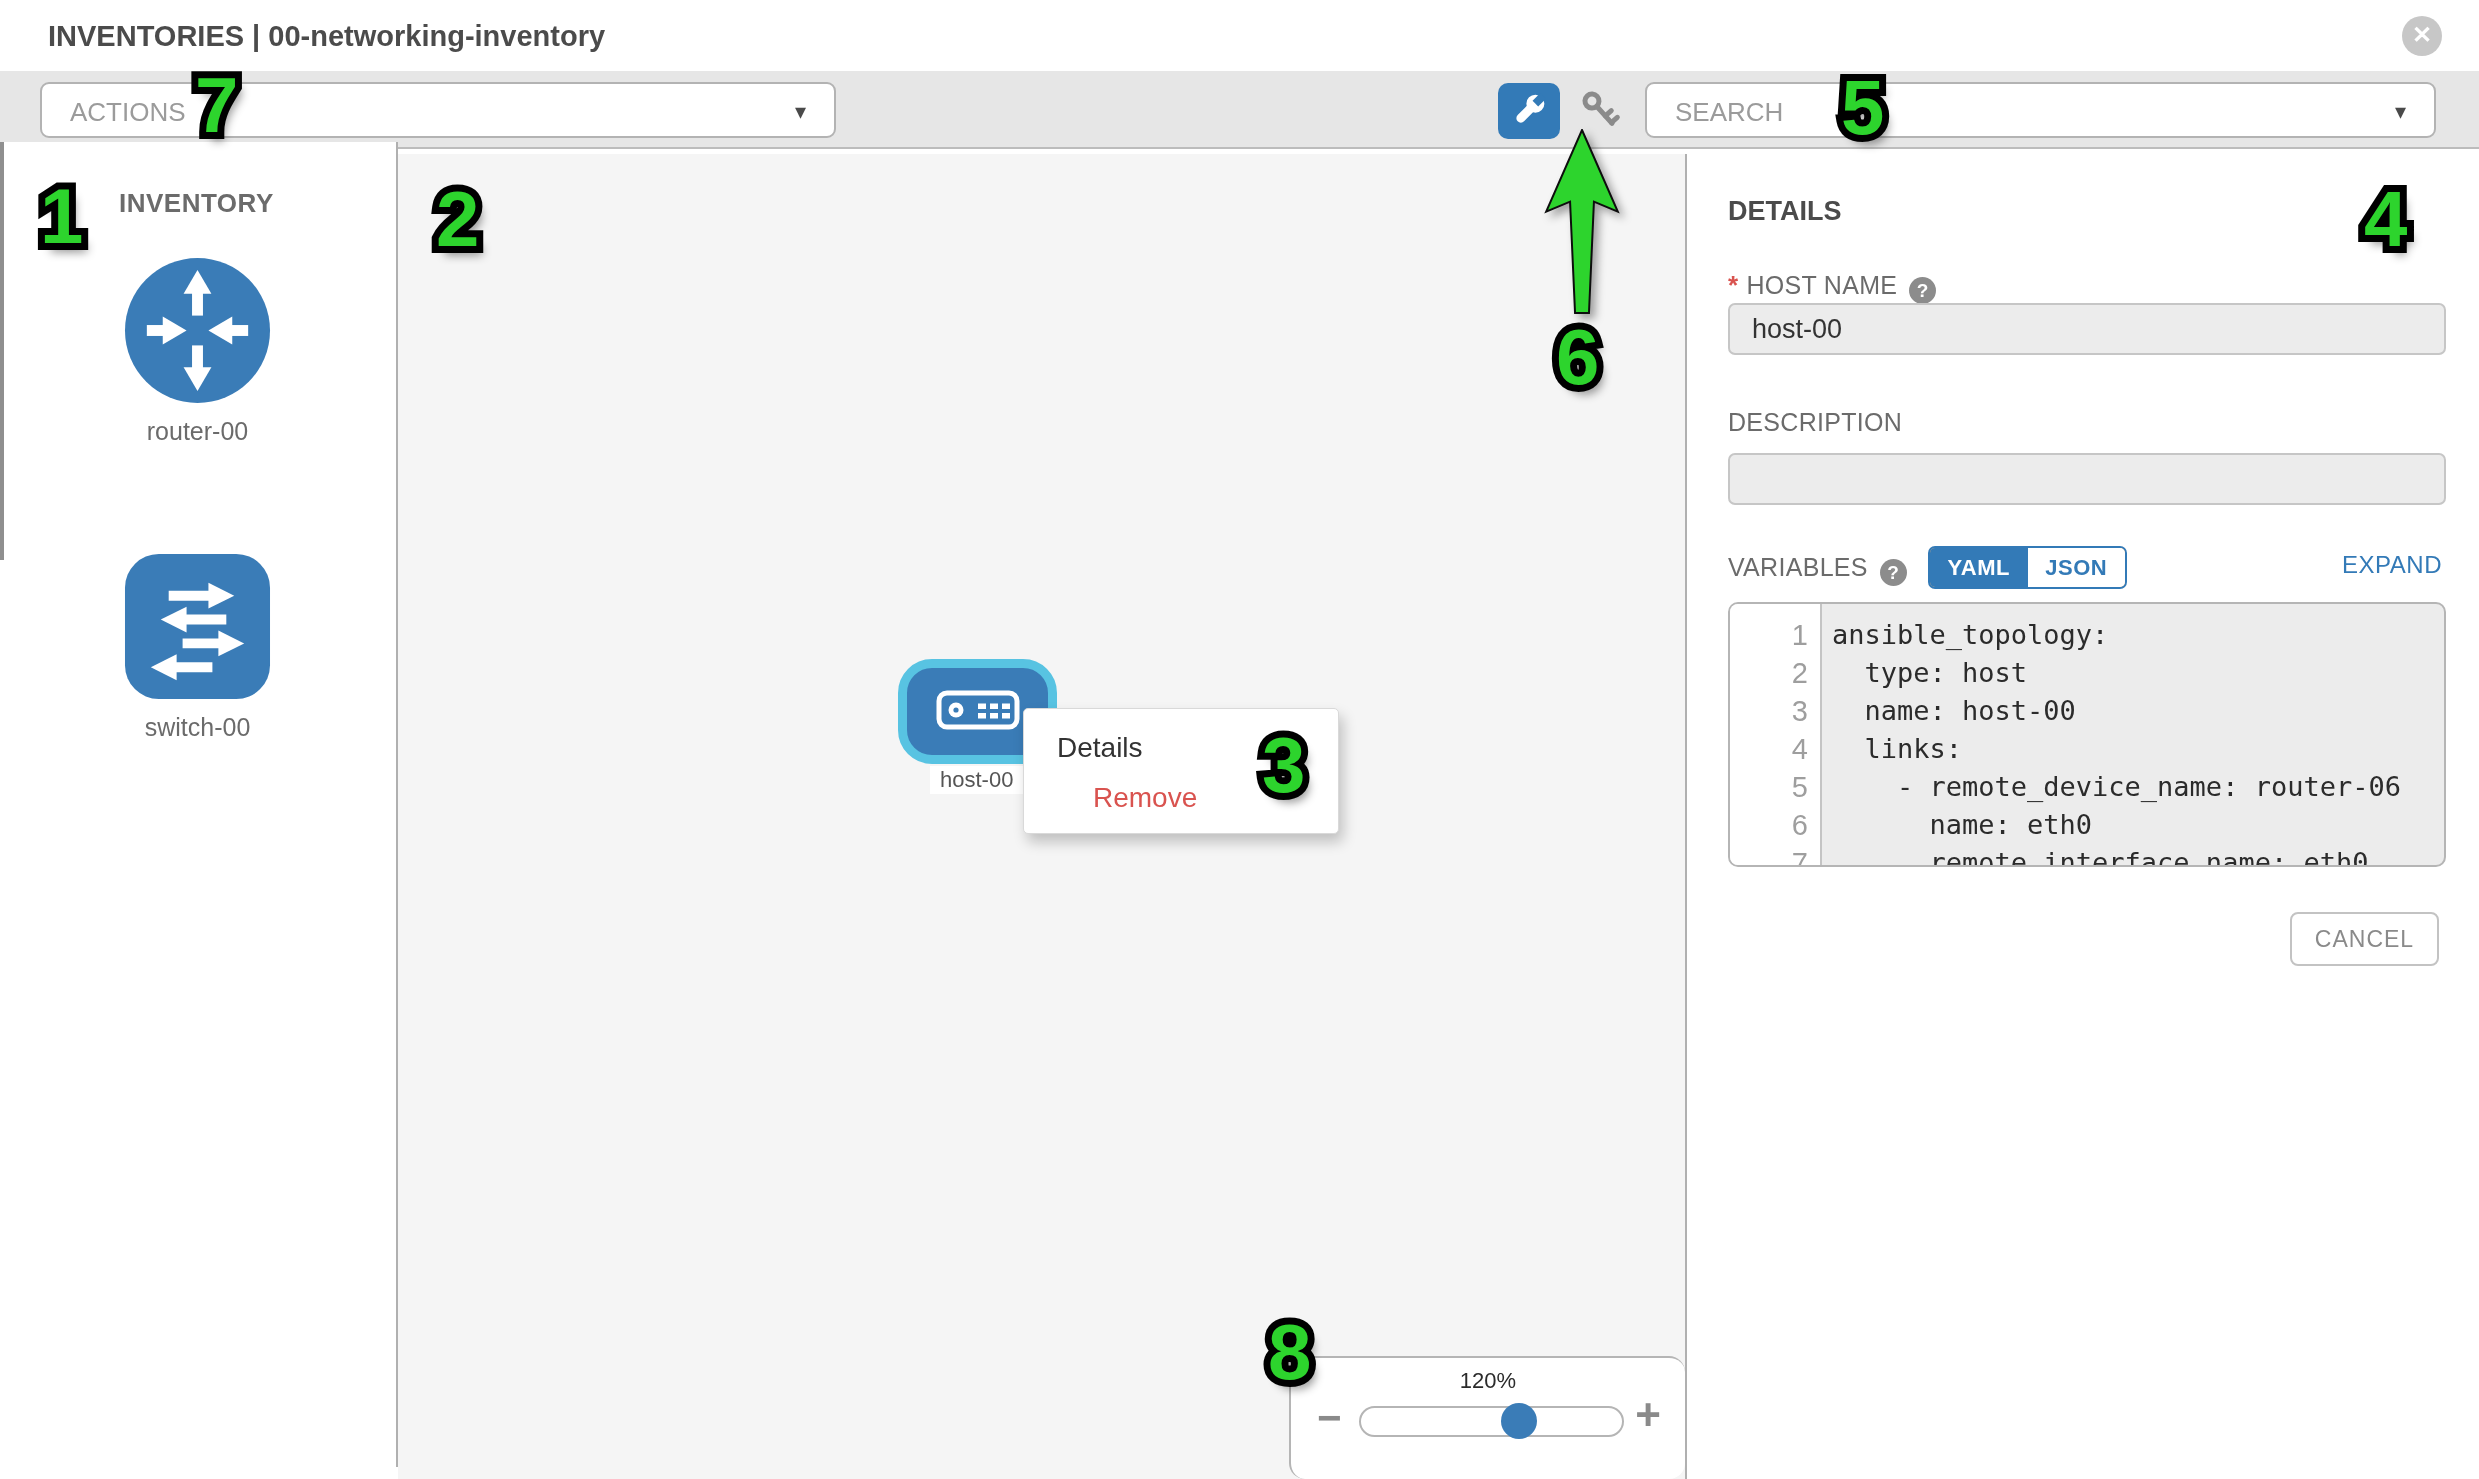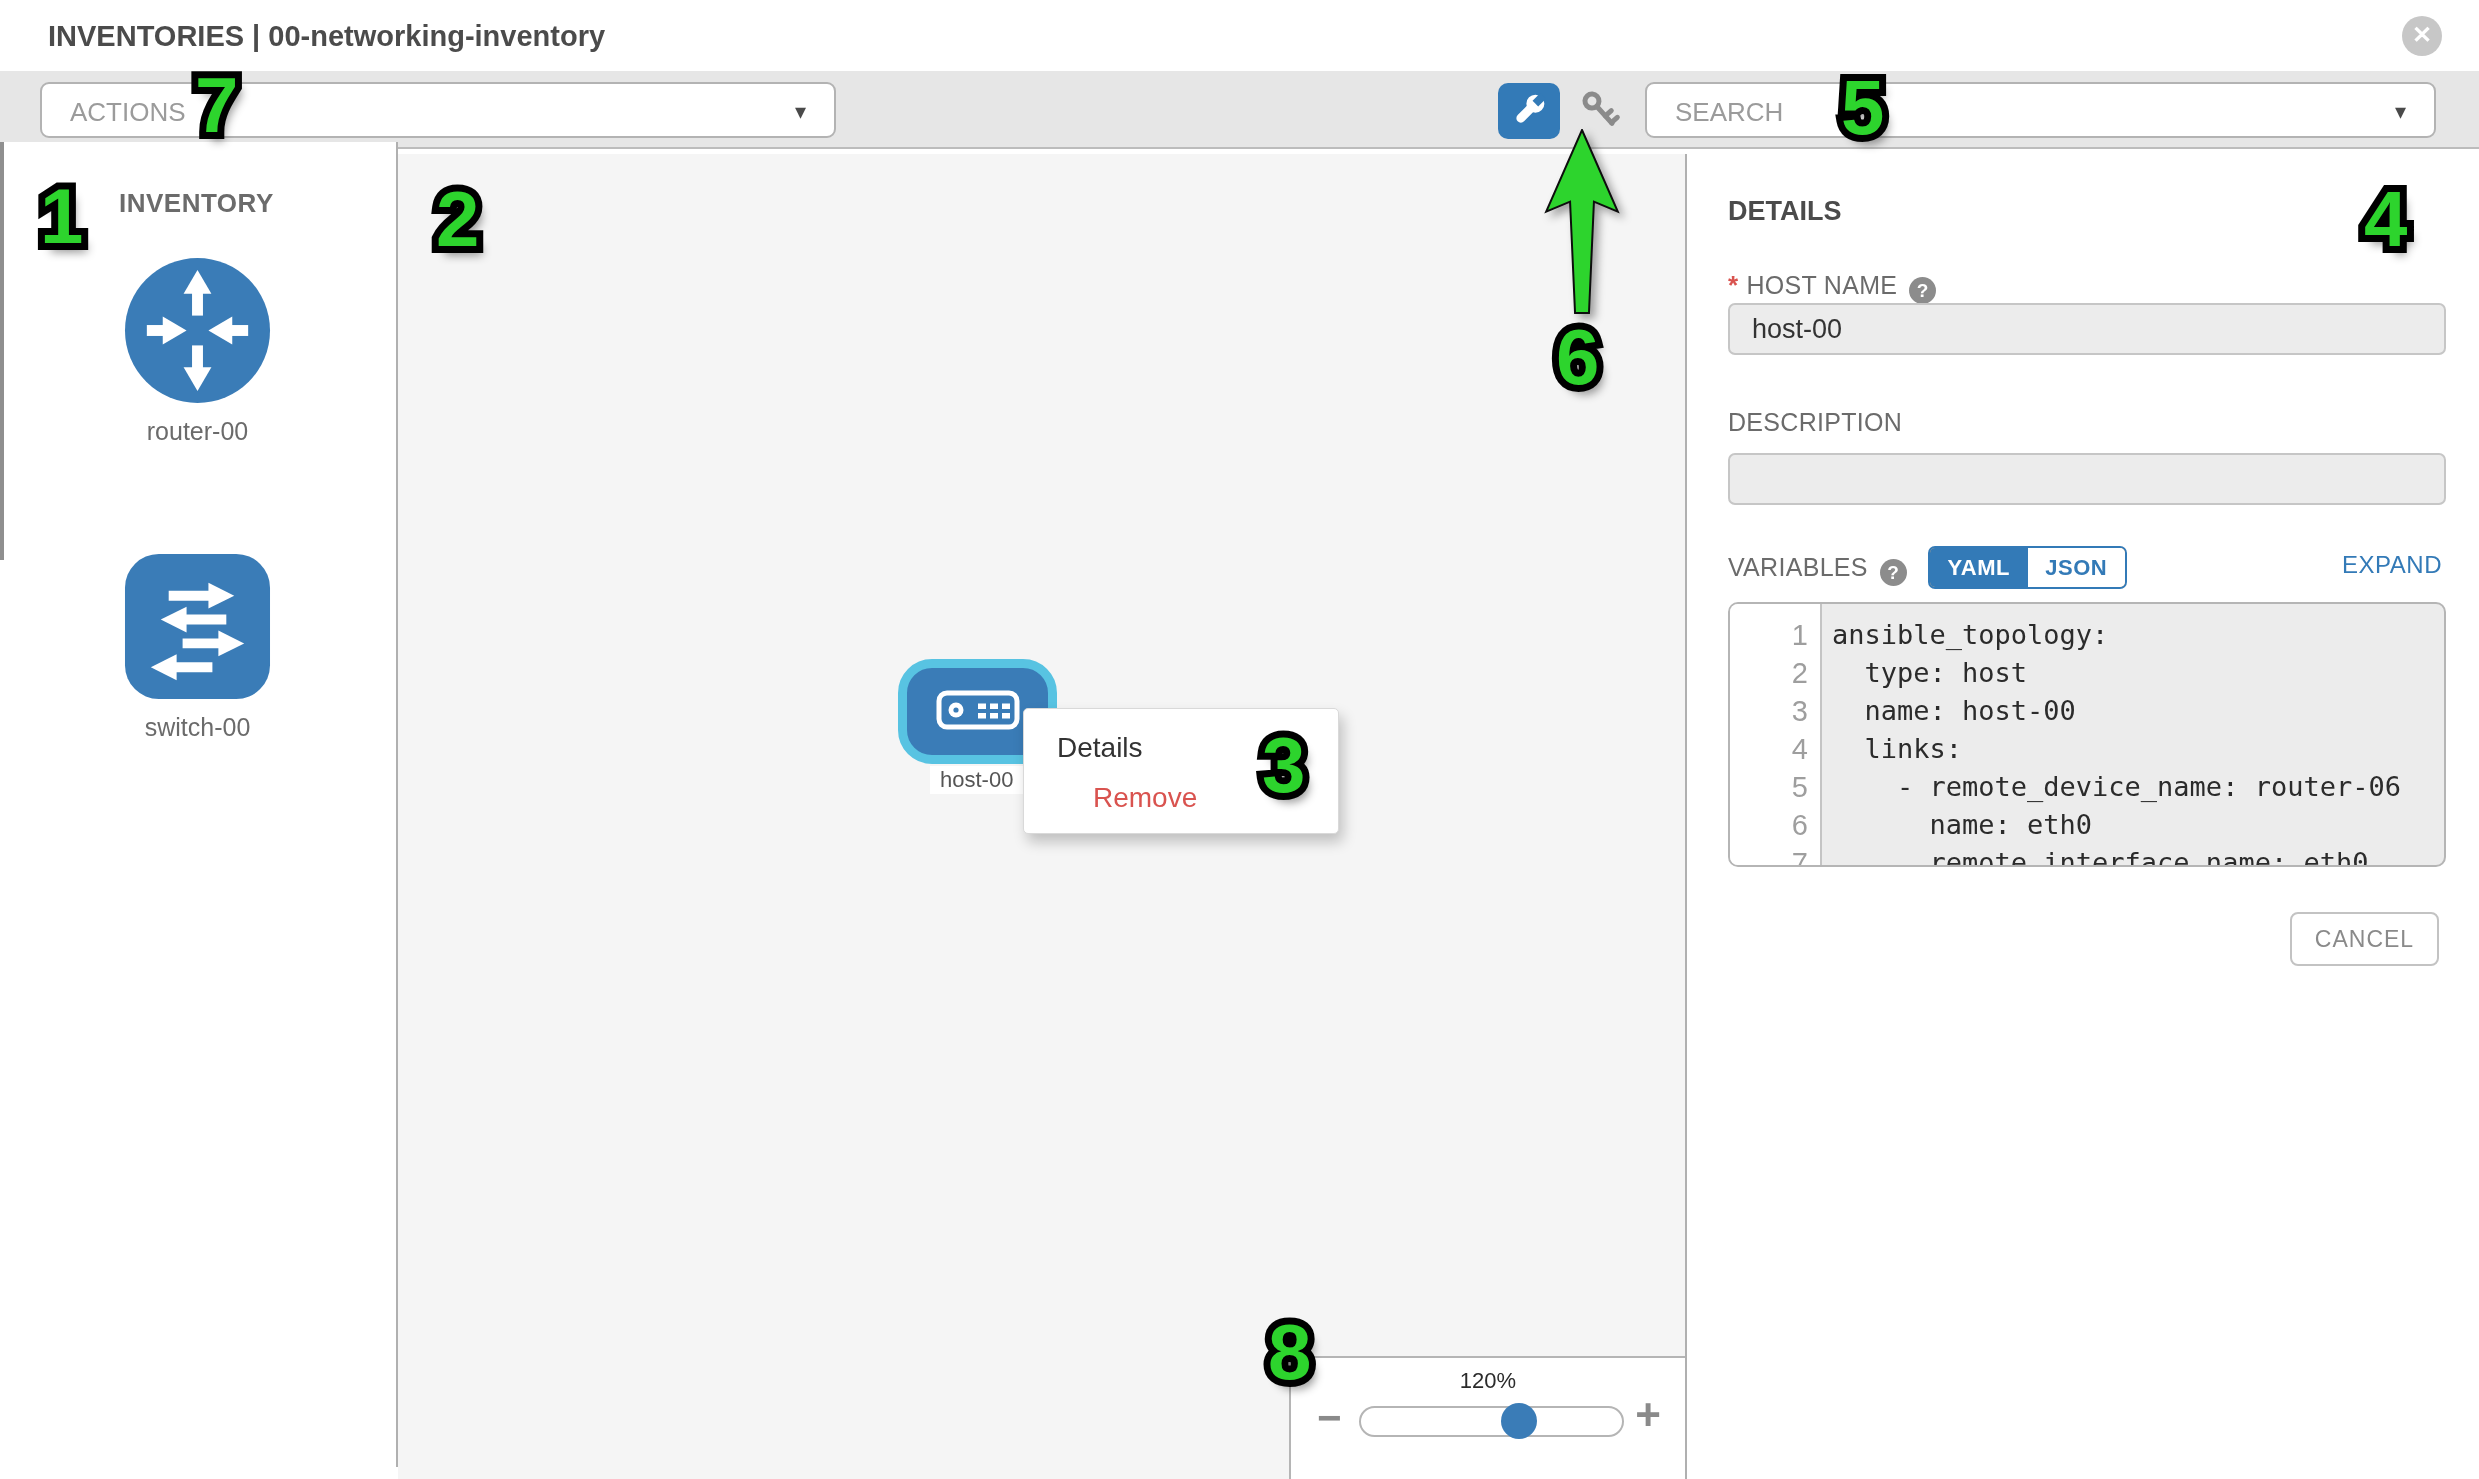--- a/index.html
+++ b/index.html
@@ -34,21 +34,21 @@
 
   
   .canvas { position:absolute; left:398px; top:154px; width:1287px; height:1325px; background:#f5f5f5; }
   .host-node { position:absolute; left:500px; top:505px; width:159px; height:105px; background:#3a7cb7; border:9px solid #58c3e2; border-radius:34px; cursor:pointer; }
   .host-node svg { position:absolute; left:29px; top:22px; }
   .node-label { position:absolute; left:532px; top:612px; background:#fff; padding:1px 10px; font-size:22px; color:#555; }
   .context-menu { position:absolute; left:625px; top:554px; width:316px; height:126px; background:#fff; border:1px solid #d9d9d9; border-radius:5px; box-shadow:4px 8px 14px rgba(0,0,0,.22); z-index:10; padding-top:14px; }
   .menu-item { height:50px; line-height:50px; padding-left:33px; font-size:28px; color:#333; cursor:pointer; }
   .menu-item.remove { color:#d9534f;margin-left:36px; }
 
-  .zoom-panel { position:absolute; left:891px; top:1202px; width:396px; height:123px; background:#fff; border-top:2px solid #b5b5b5; border-left:2px solid #b5b5b5; }
+  .zoom-panel { position:absolute; left:891px; top:1202px; width:396px; height:123px; background:#fff; border-top:2px solid #b5b5b5; border-left:2px solid #b5b5b5;border-radius:16px; }
   .zoom-level { position:absolute; left:0; top:10px; width:100%; text-align:center; font-size:22px; color:#2b2b2b; }
   .zoom-minus { position:absolute; left:26px; top:36px; font-size:42px; font-weight:bold; color:#8a8a8a; cursor:pointer; }
   .zoom-plus  { position:absolute; right:24px; top:32px; font-size:44px; font-weight:bold; color:#8a8a8a; cursor:pointer; }
   .zoom-track { position:absolute; left:68px; top:48px; width:265px; height:31px; background:#fff; border:2px solid #b5b5b5; border-radius:16px; cursor:pointer; }
   .zoom-handle { position:absolute; left:140px; top:-5px; width:36px; height:36px; border-radius:50%; background:#3a7cb7; cursor:grab; }
 
   
   .details { position:absolute; left:1685px; top:154px; width:795px; height:1325px; background:#fff; border-left:2px solid #b0b0b0; }
   .details-title { position:absolute; left:41px; top:42px; font-size:27px; font-weight:bold; color:#4b4b4b; }
   .field-label-row { position:absolute; left:41px; font-size:25px; color:#6b6b6b; letter-spacing:0.3px; }

